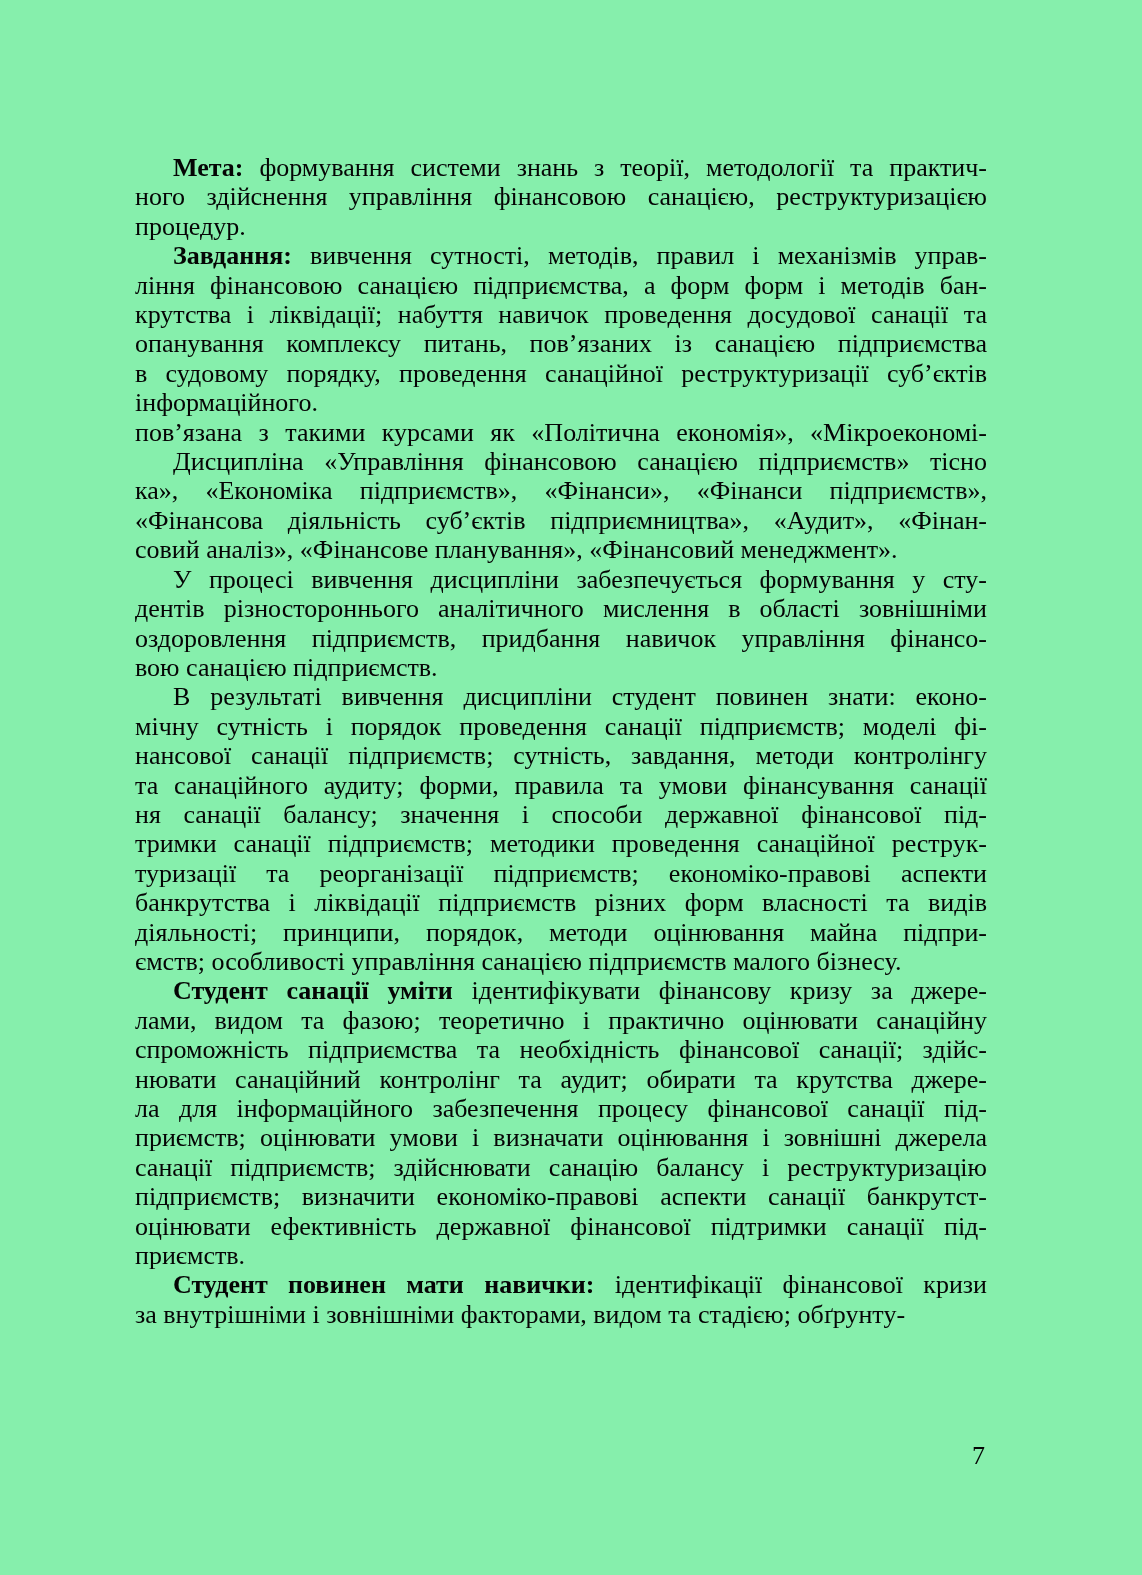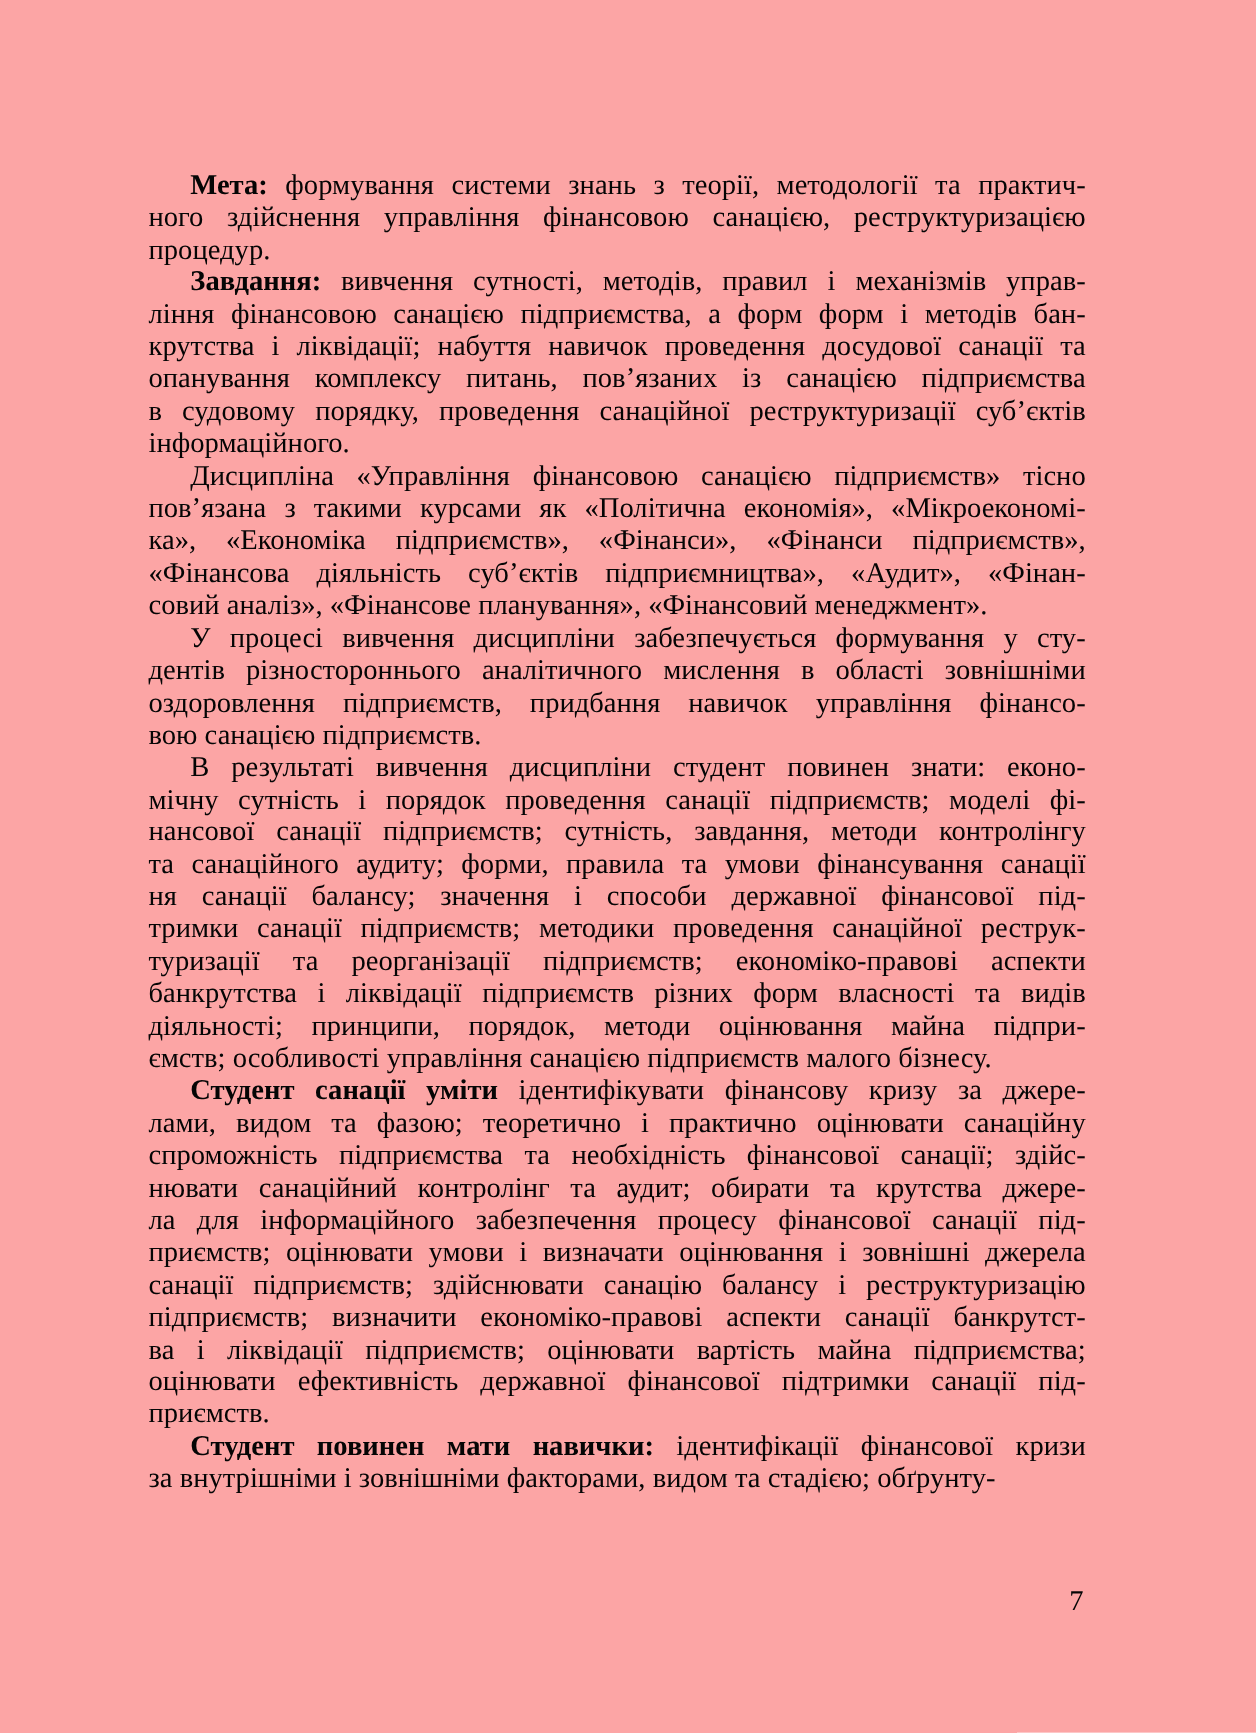--- a/index.html
+++ b/index.html
@@ -11,21 +11,21 @@
     width: 1142px;
     height: 1575px;
     position: relative;
     font-family: "Liberation Serif", serif;
     color: #050505;
     overflow: hidden;
   }
   .scan-page {
     position: absolute;
     inset: 0;
-    background: #fca5a5;
+    background: #86efac;
   }
   .text-block {
     position: absolute;
     left: 135px;
     top: 153px;
     width: 852px;
   }
   .line {
     font-size: 26px;
     line-height: 29.4px;
@@ -58,22 +58,22 @@
   <div class="text-block">
       <div class="line first"><b>Мета:</b><span> формування системи знань з теорії, методології та практич-</span></div>
       <div class="line"><span>ного здійснення управління фінансовою санацією, реструктуризацією</span></div>
       <div class="line para-end"><span>процедур.</span></div>
       <div class="line first"><b>Завдання:</b><span> вивчення сутності, методів, правил і механізмів управ-</span></div>
       <div class="line"><span>ління фінансовою санацією підприємства, а форм форм і методів бан-</span></div>
       <div class="line"><span>крутства і ліквідації; набуття навичок проведення досудової санації та</span></div>
       <div class="line"><span>опанування комплексу питань, пов’язаних із санацією підприємства</span></div>
       <div class="line"><span>в судовому порядку, проведення санаційної реструктуризації суб’єктів</span></div>
       <div class="line para-end"><span>інформаційного.</span></div>
+      <div class="line"><span>пов’язана з такими курсами як «Політична економія», «Мікроекономі-</span></div>
       <div class="line first"><span>Дисципліна «Управління фінансовою санацією підприємств» тісно</span></div>
-      <div class="line"><span>пов’язана з такими курсами як «Політична економія», «Мікроекономі-</span></div>
       <div class="line"><span>ка», «Економіка підприємств», «Фінанси», «Фінанси підприємств»,</span></div>
       <div class="line"><span>«Фінансова діяльність суб’єктів підприємництва», «Аудит», «Фінан-</span></div>
       <div class="line para-end"><span>совий аналіз», «Фінансове планування», «Фінансовий менеджмент».</span></div>
       <div class="line first"><span>У процесі вивчення дисципліни забезпечується формування у сту-</span></div>
       <div class="line"><span>дентів різностороннього аналітичного мислення в області зовнішніми</span></div>
       <div class="line"><span>оздоровлення підприємств, придбання навичок управління фінансо-</span></div>
       <div class="line para-end"><span>вою санацією підприємств.</span></div>
       <div class="line first"><span>В результаті вивчення дисципліни студент повинен знати: еконо-</span></div>
       <div class="line"><span>мічну сутність і порядок проведення санації підприємств; моделі фі-</span></div>
       <div class="line"><span>нансової санації підприємств; сутність, завдання, методи контролінгу</span></div>
@@ -85,20 +85,19 @@
       <div class="line"><span>діяльності; принципи, порядок, методи оцінювання майна підпри-</span></div>
       <div class="line para-end"><span>ємств; особливості управління санацією підприємств малого бізнесу.</span></div>
       <div class="line first"><b>Студент санації уміти</b><span> ідентифікувати фінансову кризу за джере-</span></div>
       <div class="line"><span>лами, видом та фазою; теоретично і практично оцінювати санаційну</span></div>
       <div class="line"><span>спроможність підприємства та необхідність фінансової санації; здійс-</span></div>
       <div class="line"><span>нювати санаційний контролінг та аудит; обирати та крутства джере-</span></div>
       <div class="line"><span>ла для інформаційного забезпечення процесу фінансової санації під-</span></div>
       <div class="line"><span>приємств; оцінювати умови і визначати оцінювання і зовнішні джерела</span></div>
       <div class="line"><span>санації підприємств; здійснювати санацію балансу і реструктуризацію</span></div>
       <div class="line"><span>підприємств; визначити економіко-правові аспекти санації банкрутст-</span></div>
-      <div class="line"><span>ва і ліквідації підприємств; оцінювати вартість майна підприємства;</span></div>
       <div class="line"><span>оцінювати ефективність державної фінансової підтримки санації під-</span></div>
       <div class="line para-end"><span>приємств.</span></div>
       <div class="line first"><b>Студент повинен мати навички:</b><span> ідентифікації фінансової кризи</span></div>
       <div class="line para-end"><span>за внутрішніми і зовнішніми факторами, видом та стадією; обґрунту-</span></div>
     </div>
   <div class="page-number">7</div>
 </div>
 
 </body></html>

